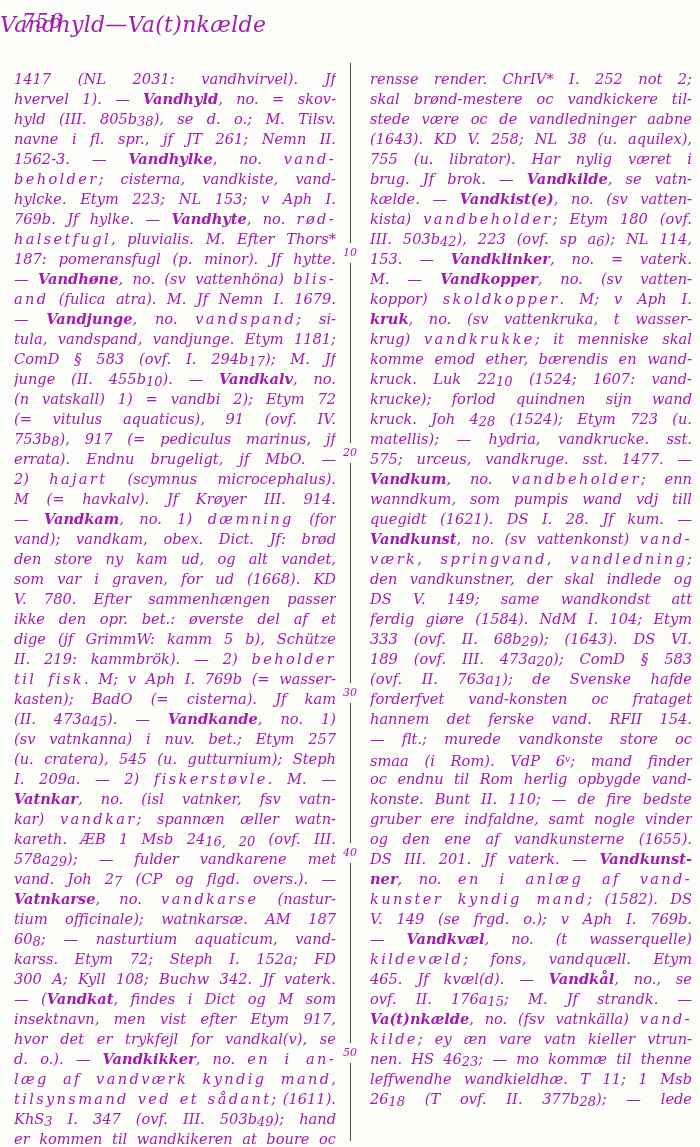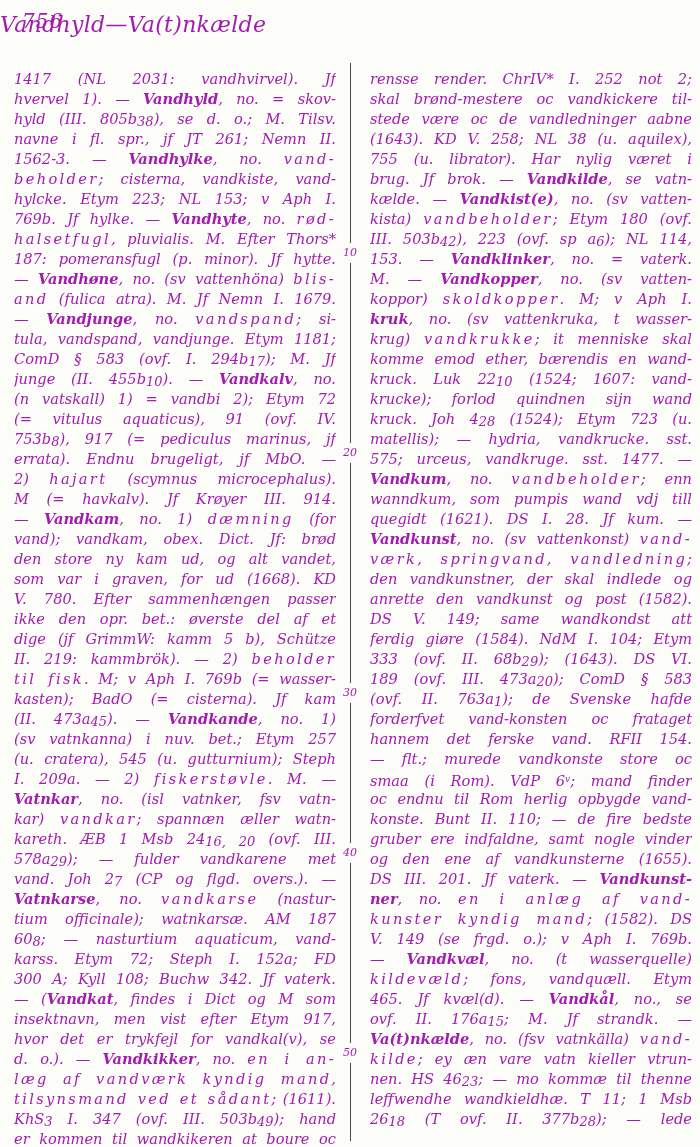--- a/index.html
+++ b/index.html
@@ -112,21 +112,20 @@
       <div class="line"><span>krucke); forlod quindnen sijn wand</span></div>
       <div class="line"><span>kruck. Joh 4</span><span class="u">28</span><span> (1524); Etym 723 (u.</span></div>
       <div class="line"><span>matellis); — hydria, vandkrucke. sst.</span></div>
       <div class="line"><span>575; urceus, vandkruge. sst. 1477. —</span></div>
       <div class="line"><span class="b">Vandkum</span><span>, no. </span><span class="s">vandbeholder</span><span>; enn</span></div>
       <div class="line"><span>wanndkum, som pumpis wand vdj till</span></div>
       <div class="line"><span>quegidt (1621). DS I. 28. Jf kum. —</span></div>
       <div class="line"><span class="b">Vandkunst</span><span>, no. (sv vattenkonst) </span><span class="s">vand-</span></div>
       <div class="line"><span class="s">værk, springvand, vandledning</span><span>;</span></div>
       <div class="line"><span>den vandkunstner, der skal indlede og</span></div>
-      <div class="line"><span>anrette den vandkunst og post (1582).</span></div>
       <div class="line"><span>DS V. 149; same wandkondst att</span></div>
       <div class="line"><span>ferdig giøre (1584). NdM I. 104; Etym</span></div>
       <div class="line"><span>333 (ovf. II. 68b</span><span class="u">29</span><span>); (1643). DS VI.</span></div>
       <div class="line"><span>189 (ovf. III. 473a</span><span class="u">20</span><span>); ComD § 583</span></div>
       <div class="line"><span>(ovf. II. 763a</span><span class="u">1</span><span>); de Svenske hafde</span></div>
       <div class="line"><span>forderfvet vand-konsten oc frataget</span></div>
       <div class="line"><span>hannem det ferske vand. RFII 154.</span></div>
       <div class="line"><span>— flt.; murede vandkonste store oc</span></div>
       <div class="line"><span>smaa (i Rom). VdP 6</span><span class="p">v</span><span>; mand finder</span></div>
       <div class="line"><span>oc endnu til Rom herlig opbygde vand-</span></div>

